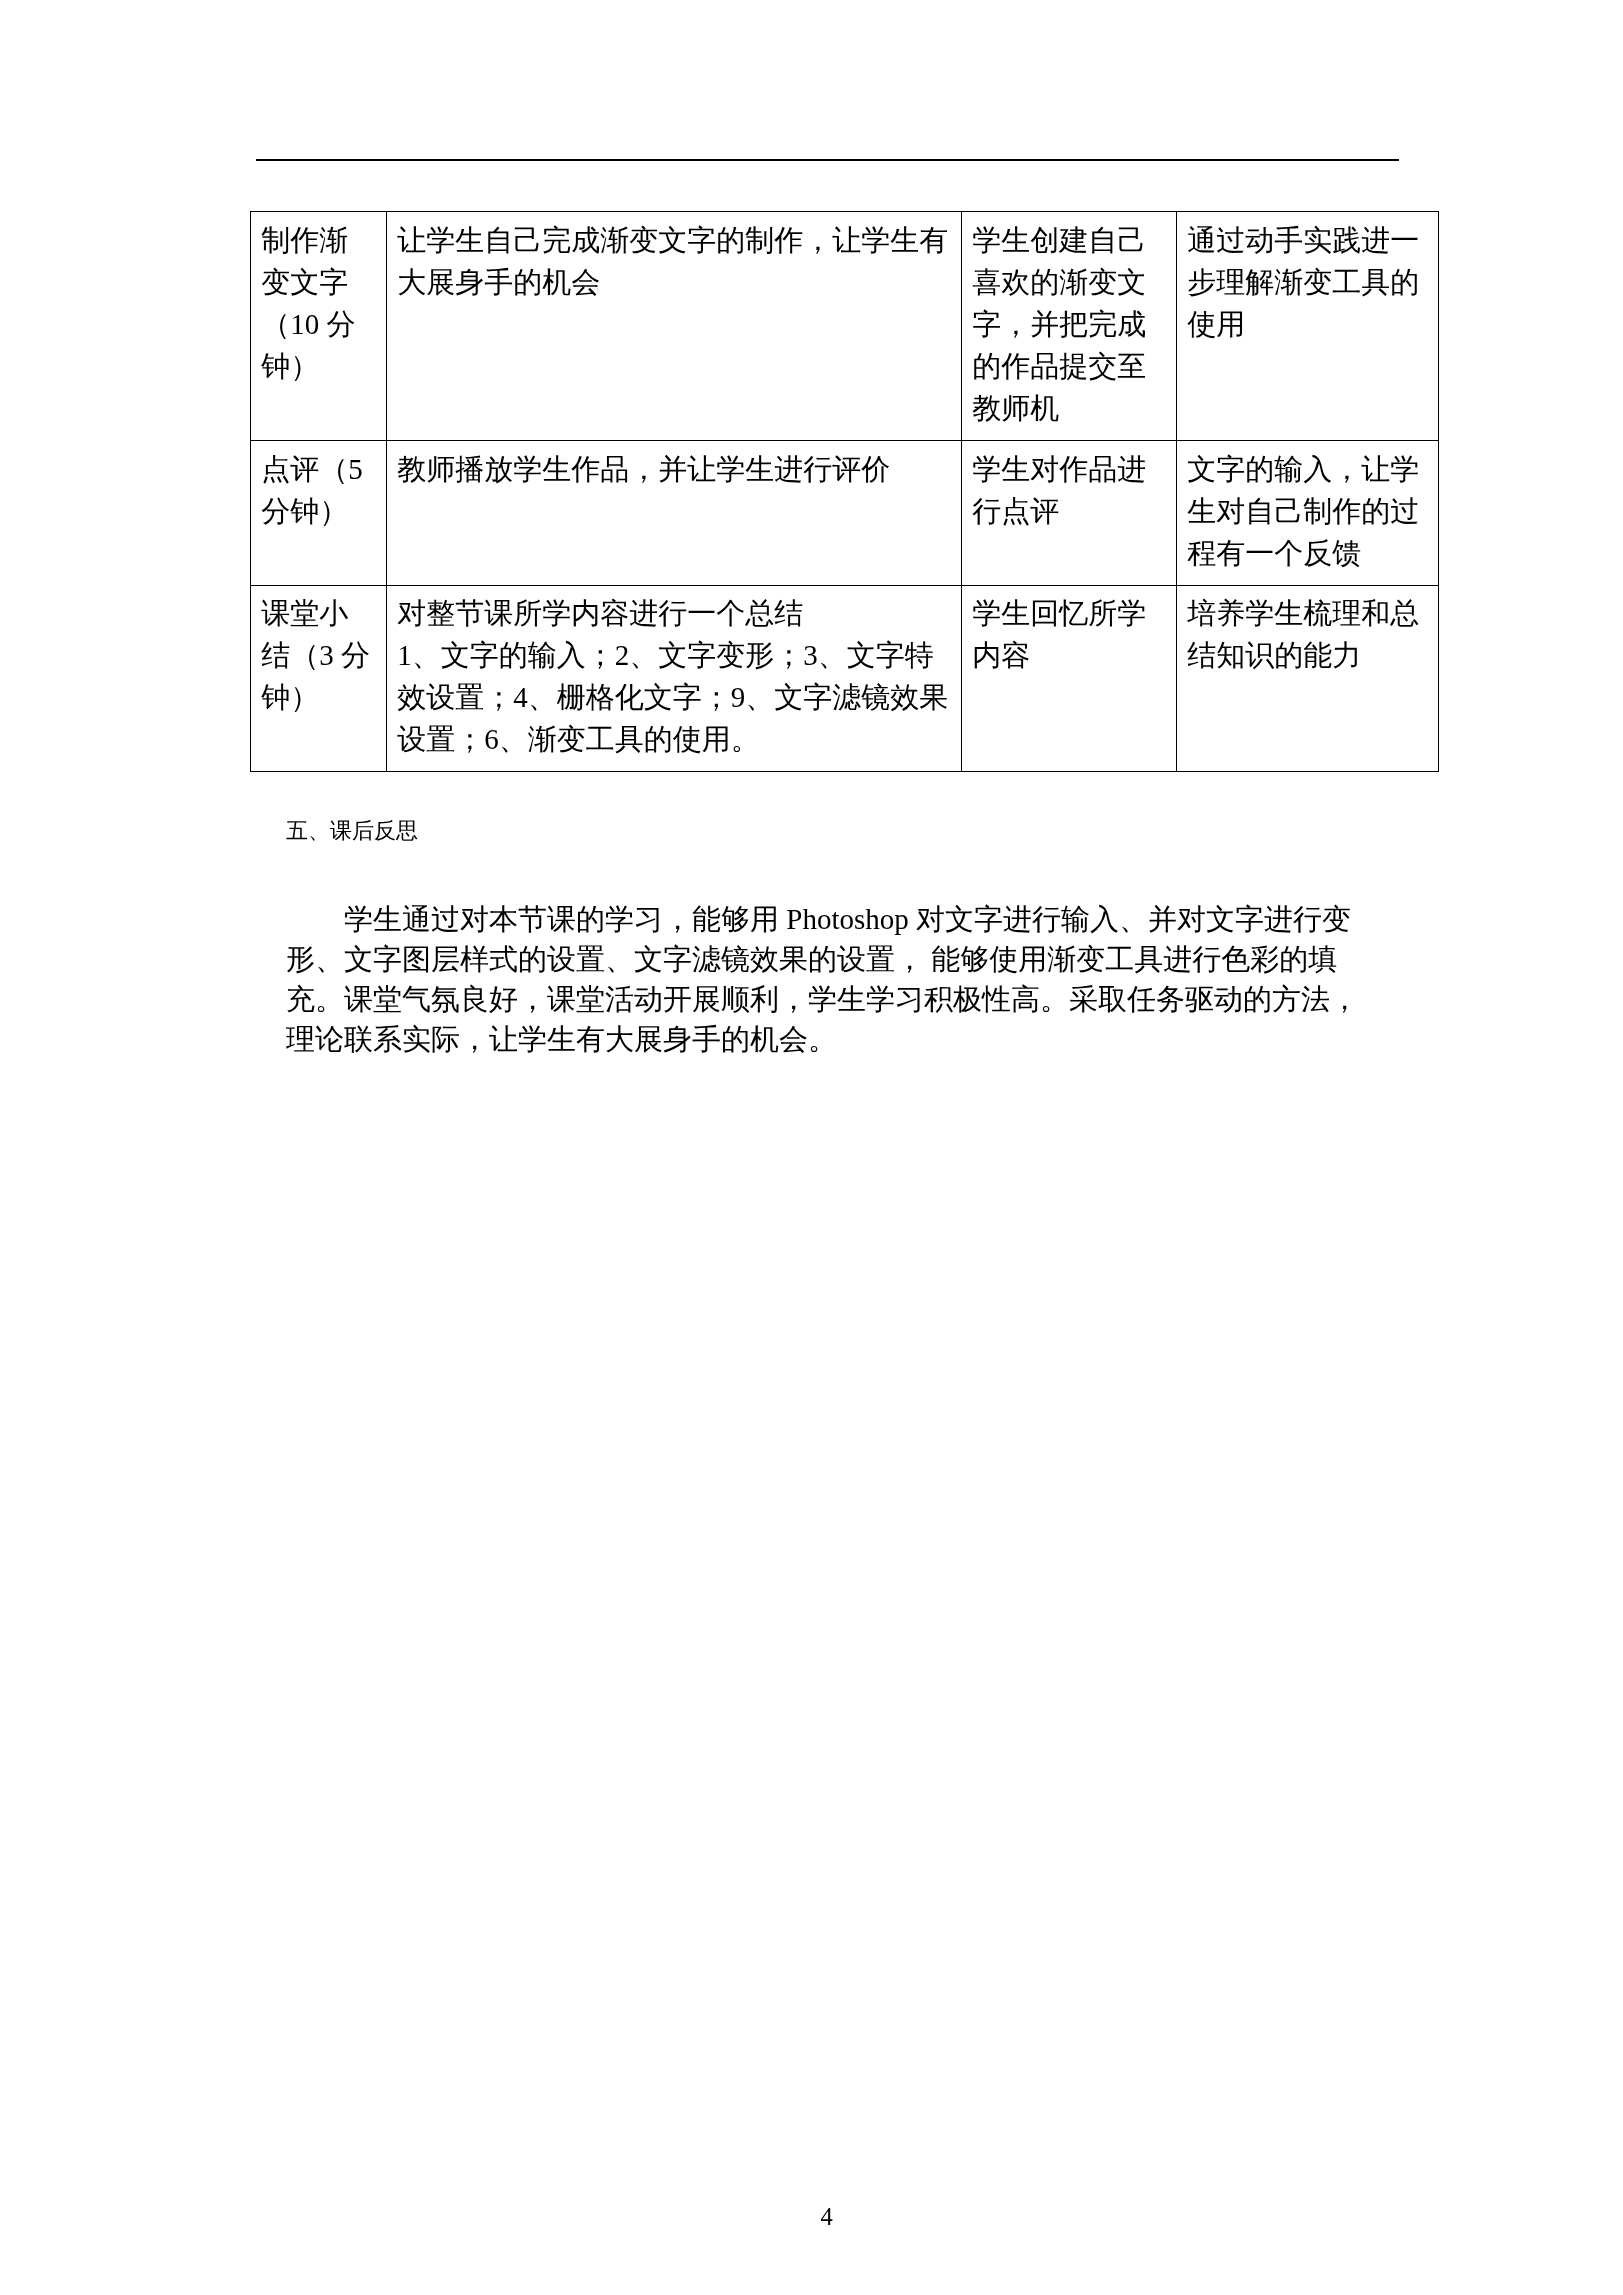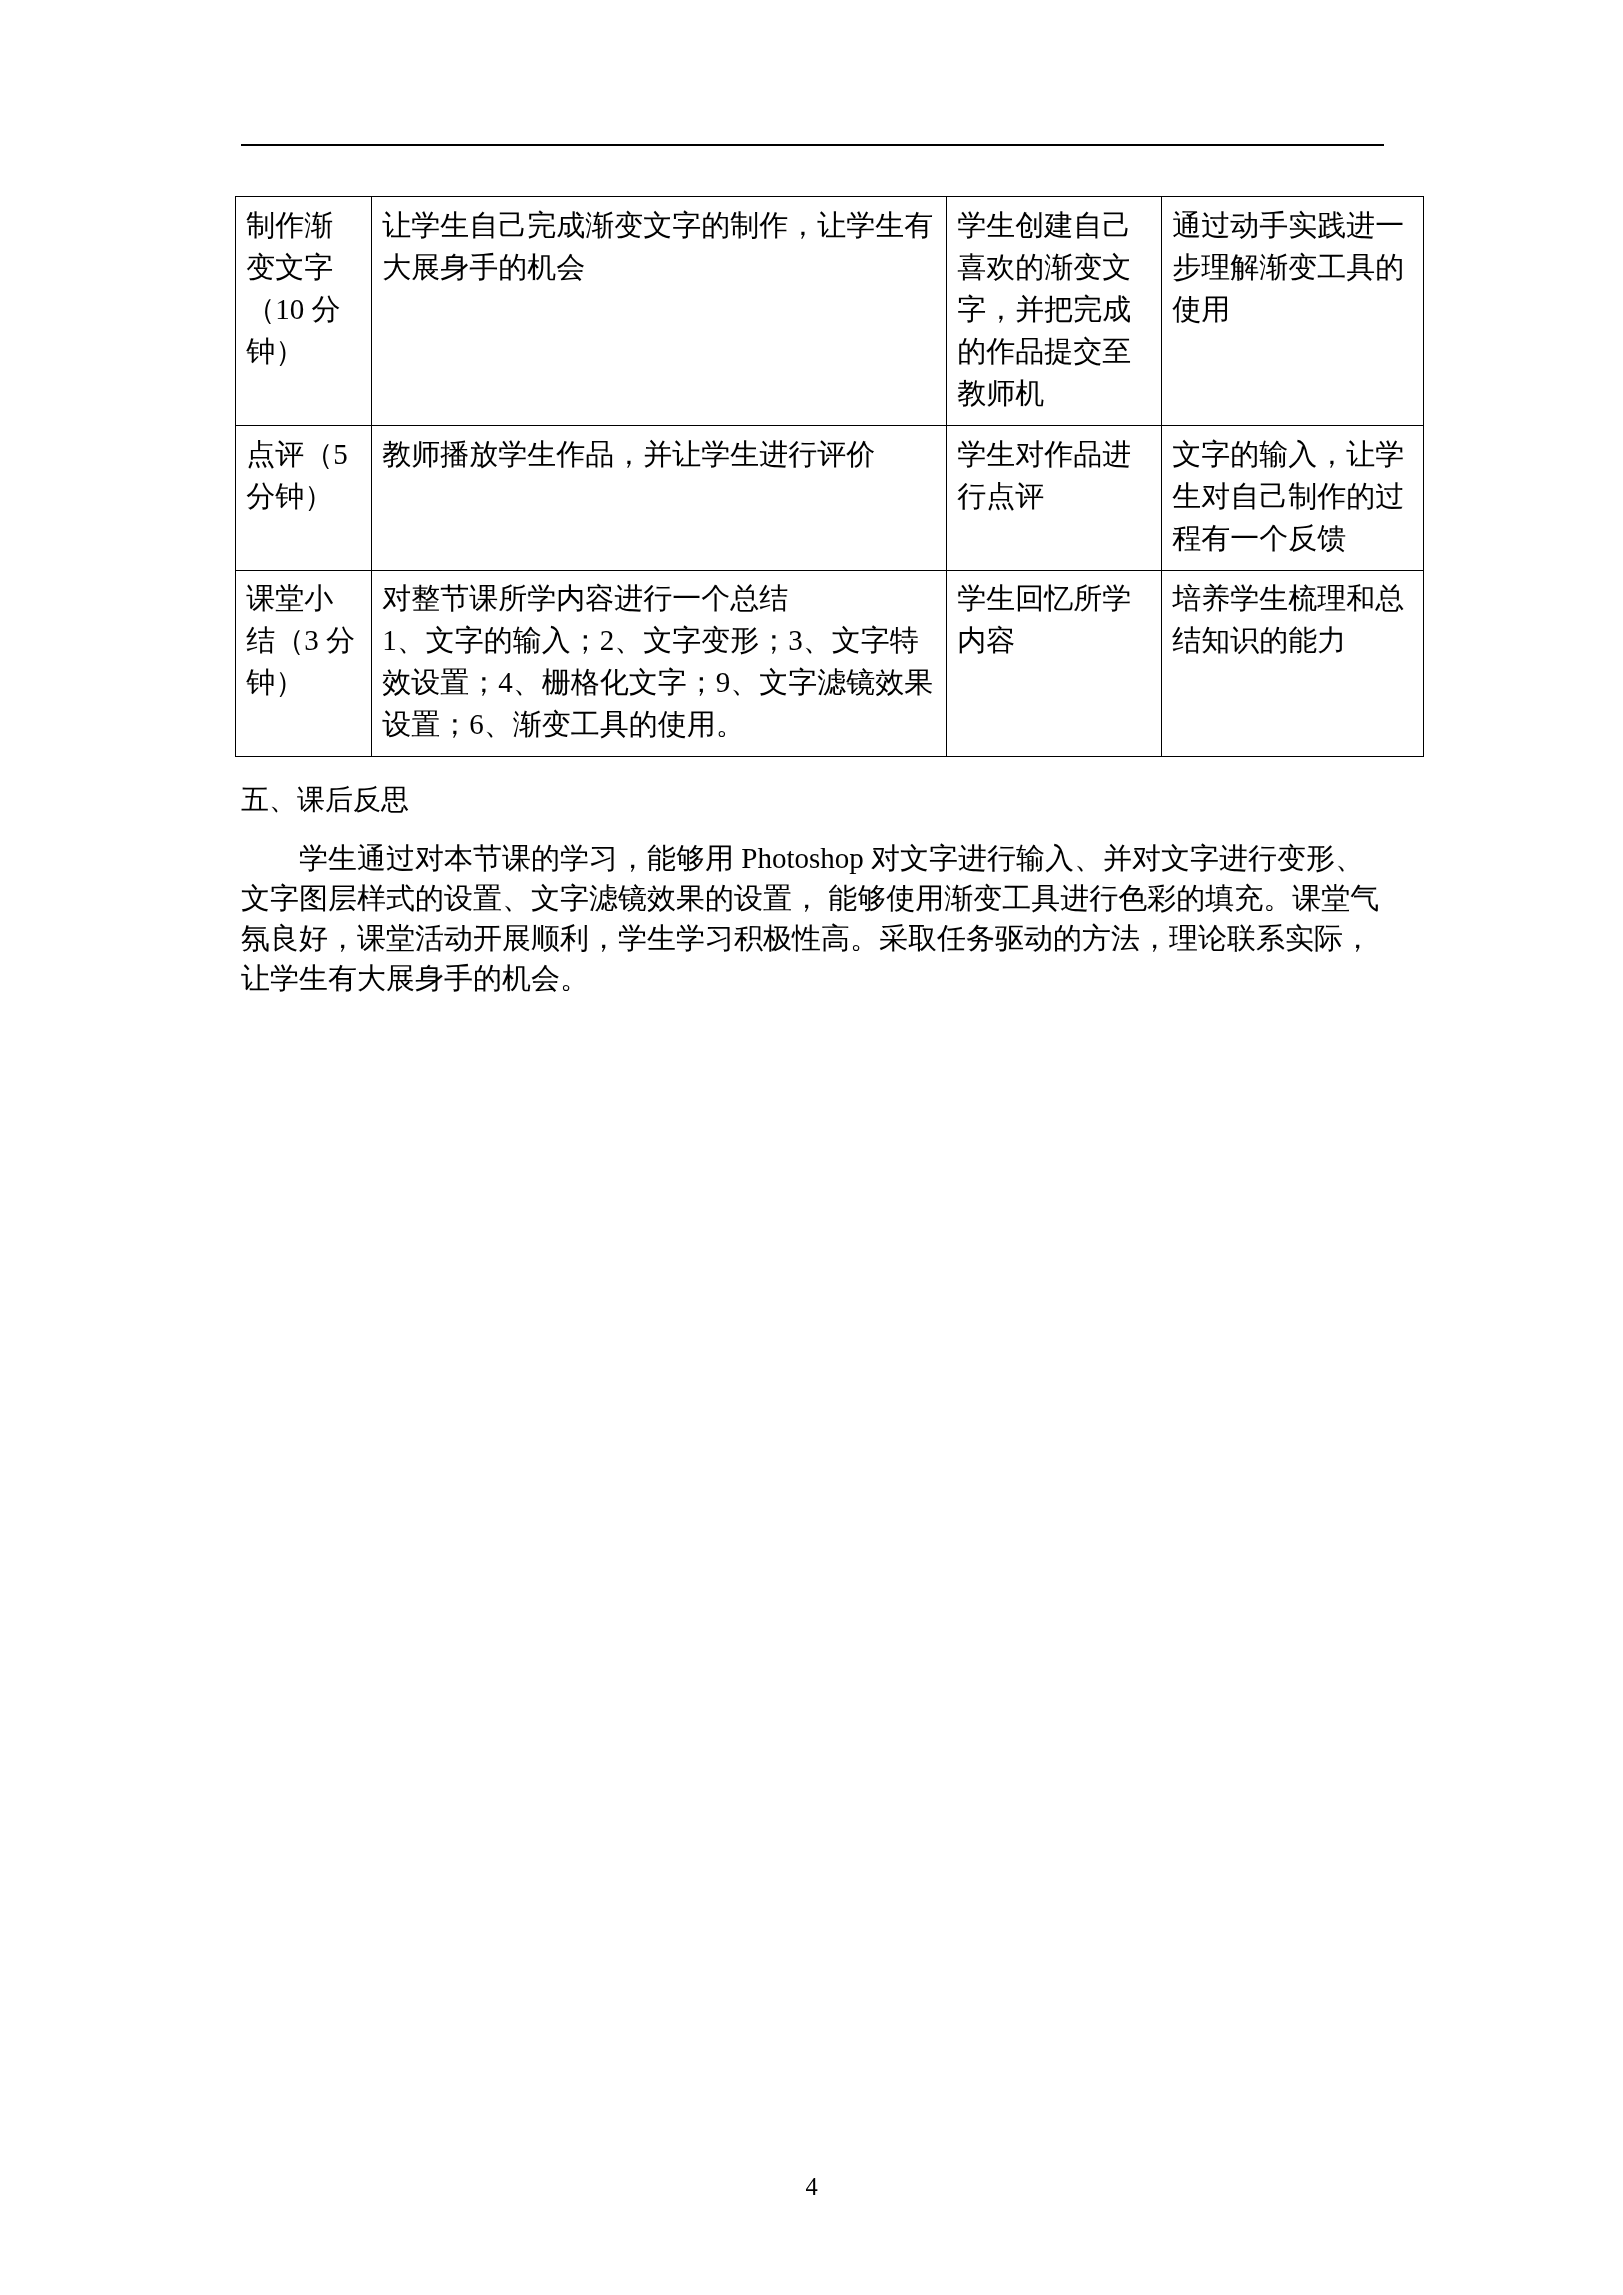--- a/index.html
+++ b/index.html
@@ -1,15 +1,15 @@
 <!DOCTYPE html>
 <html style="font-size:11px"><head>
 <meta charset="utf-8">
 <style>
-  * { margin: 0; padding: 0; box-sizing: border-box; }
+  * { margin: 0; padding: 15px; box-sizing: border-box; }
   html, body { background: #ffffff; }
   body {
     width: 1623px;
     height: 2295px;
     position: relative;
     font-family: "Liberation Serif", "DejaVu Serif", serif;
     color: #000000;
     background: #ffffff;
     overflow: hidden;
   }
@@ -47,23 +47,22 @@
   .reflection {
     position: absolute;
     top: 766px;
     left: 241px;
     width: 1143px;
     font-size: 29px;
     line-height: 40px;
   }
   .section-heading {
     font-weight: normal;
-    font-size: 28px;
+    font-size: 22px;
     line-height: 40px;
-    margin-top: 14px;
   }
   .reflection-body {
     margin-top: 18px;
     text-indent: 2em;
     line-height: 40px;
   }
 
   
   .page-number {
     position: absolute;

